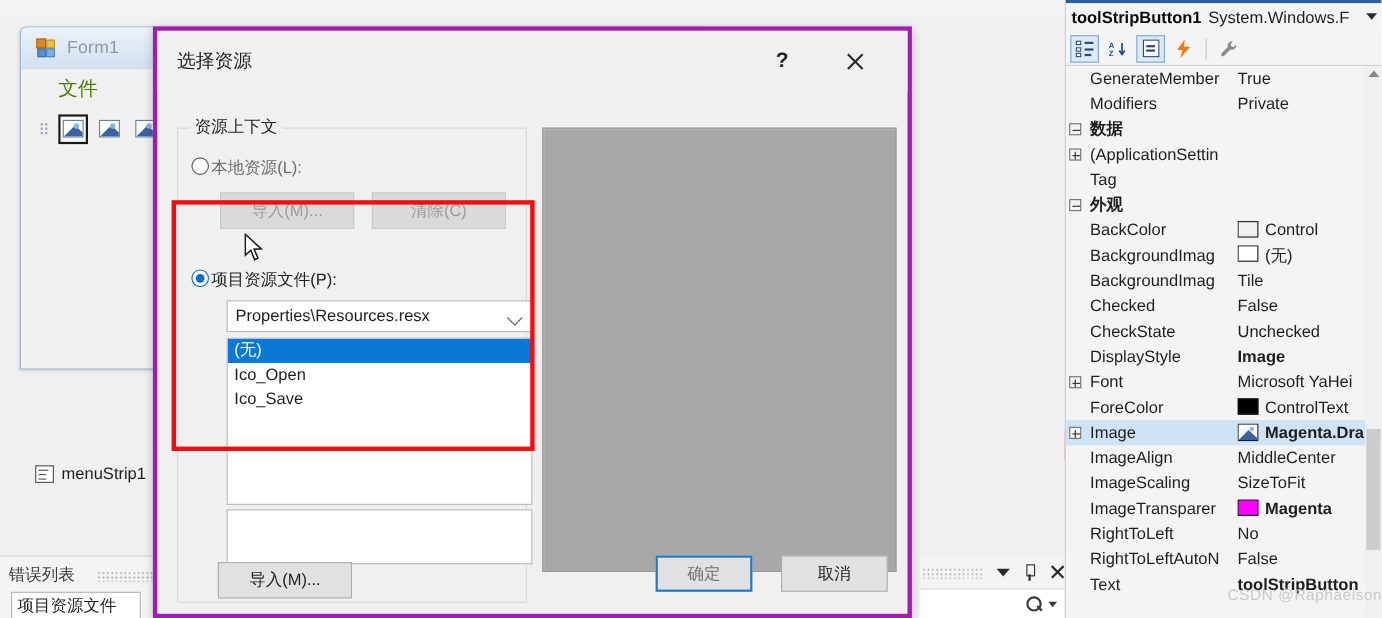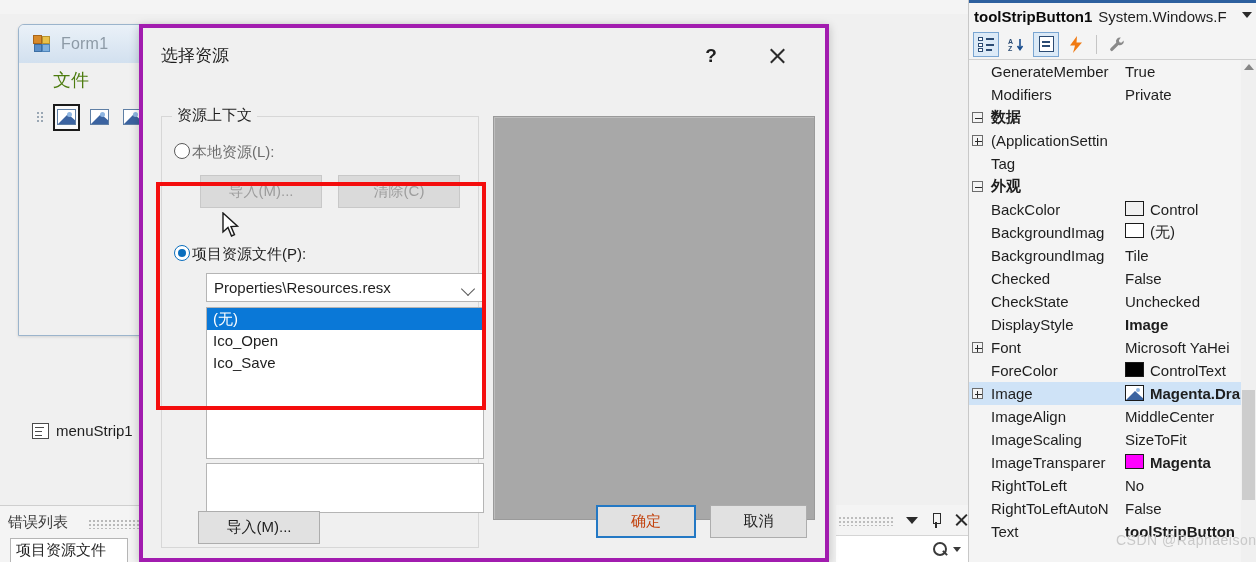--- a/index.html
+++ b/index.html
@@ -226,23 +226,23 @@
   
   .preview {
     position: absolute; left: 350px; top: 32px; width: 322px; height: 404px;
     background: #a8a8a8; border: 1px solid #9a9a9a;
     box-shadow: inset 1px 1px 0 #bdbdbd;
   }
 
   
   .dlg-footer { position: absolute; left: 0; bottom: 20px; width: 100%; }
   .btn-ok {
-    position: absolute; left: 453px; bottom: 0; width: 100px; height: 33px;
+    position: absolute; left: 453px; bottom: 0; width: 88px; height: 33px;
     border: 2px solid #2378c4; background: #e1e1e1;
-    display:flex;align-items:center;justify-content:center; font-size:15px; color:#c2410c;
+    display:flex;align-items:center;justify-content:center; font-size:15px; color:#737373;
   }
   .btn-cancel {
     position: absolute; left: 567px; bottom: 0; width: 97px; height: 33px;
     border: 1px solid #adadad; background: #e1e1e1;
     display:flex;align-items:center;justify-content:center; font-size:15px; color:#1e1e1e;
   }
 
   
   .redbox { position: absolute; border: 4px solid #f40d0d; pointer-events: none; }
   #redbox-resource { left: 156px; top: 182px; width: 330px; height: 228px; }

